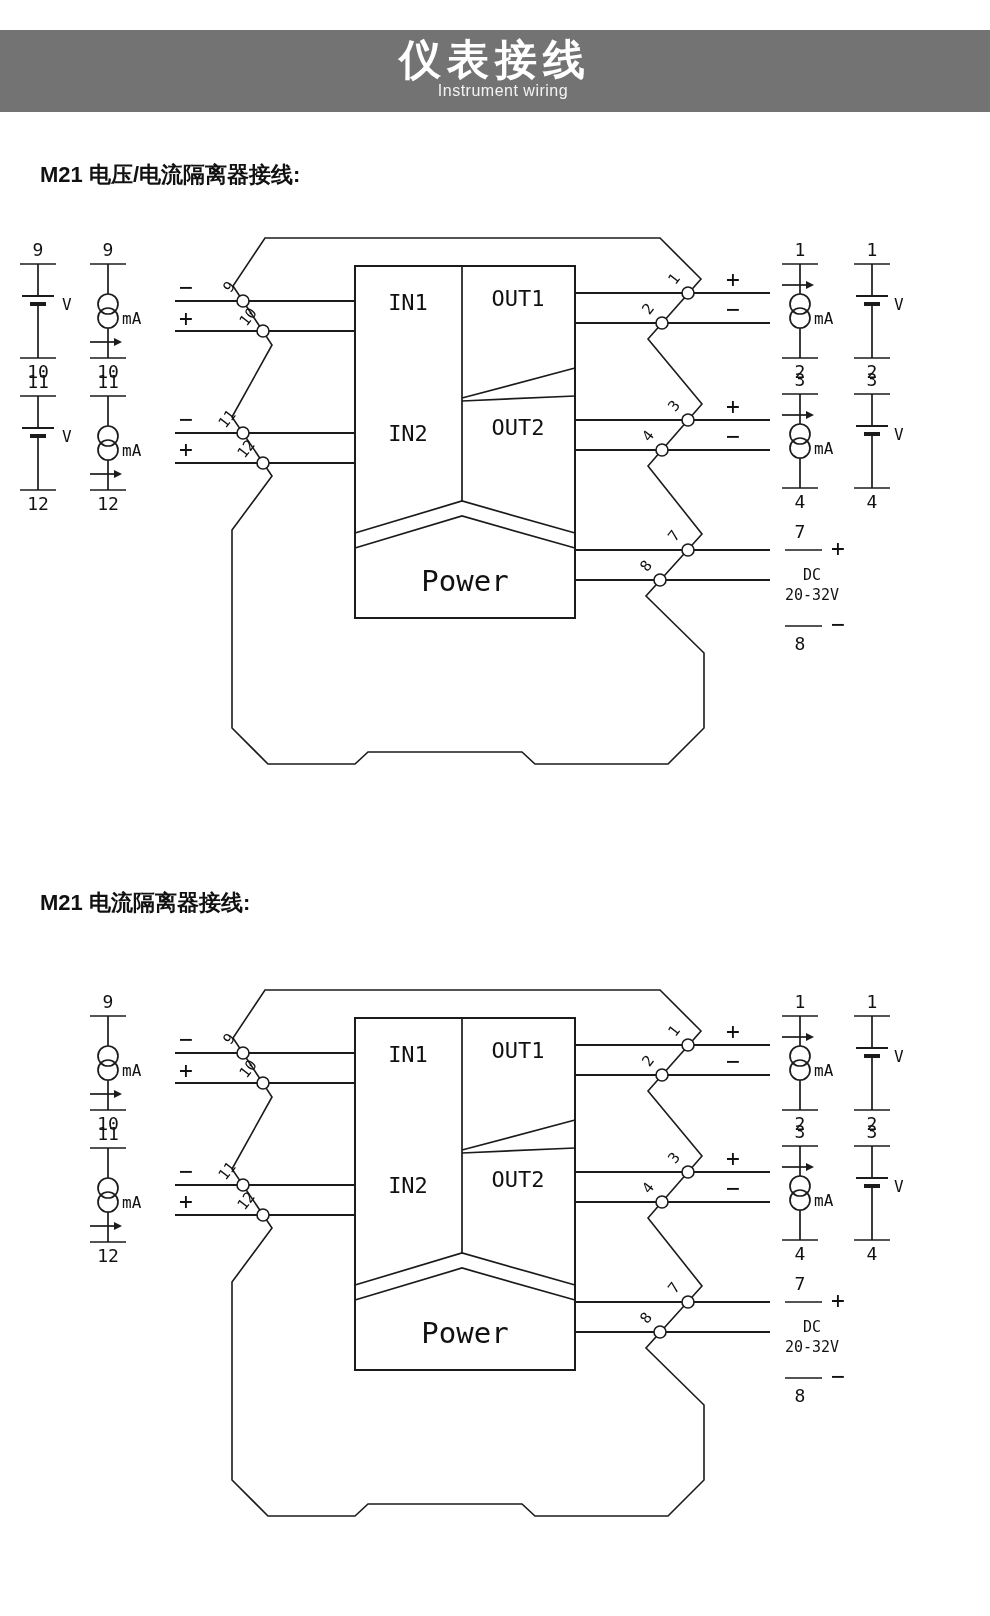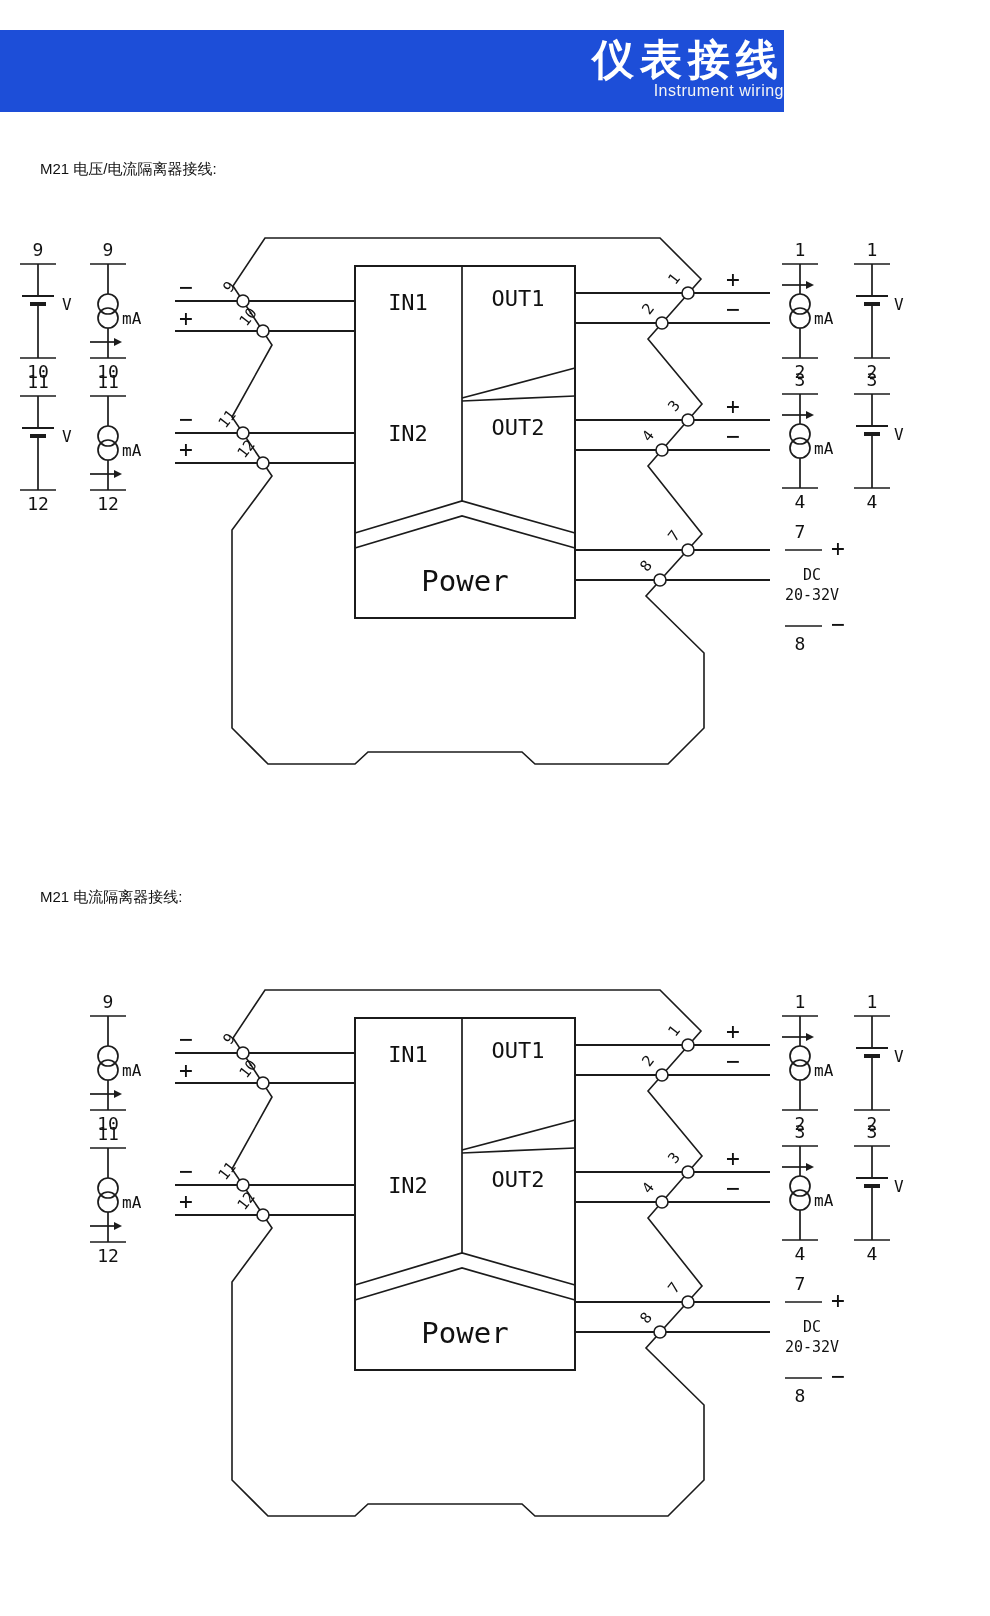--- a/index.html
+++ b/index.html
@@ -1,22 +1,22 @@
 <!DOCTYPE html>
 <html><head>
 <meta charset="utf-8">
 <style>
   html,body{margin:0;padding:0;background:#ffffff;}
   body{width:990px;height:1616px;position:relative;font-family:"Liberation Sans","DejaVu Sans",sans-serif;color:#141414;overflow:hidden;}
 
-  .header{position:absolute;left:0;top:30px;width:784px;height:82px;background:#1d4ed8;color:#fff;text-align:right;}
+  .header{position:absolute;left:0;top:30px;width:990px;height:82px;background:#737373;color:#fff;text-align:center;}
   .header .title{margin:0;padding-top:6px;font-size:42px;font-weight:bold;letter-spacing:6px;line-height:1.15;}
   .header .subtitle{font-size:16px;color:#f4f4f4;letter-spacing:0.5px;margin-top:-2px;padding-left:16px;}
 
-  .section-title{position:absolute;left:40px;font-size:15px;font-weight:400;color:#111;}
+  .section-title{position:absolute;left:40px;font-size:22px;font-weight:700;color:#111;}
   #section-title-1{top:160px;}
   #section-title-2{top:888px;text-align:center;}
 
   .schem-slot{position:absolute;left:0;width:990px;height:600px;}
   #schem1{top:198px;}
   #schem2{top:950px;}
   .schem--current-only .col-v{display:none;}
 
   svg{display:block;}
   svg line, svg path, svg rect{stroke:#1b1b1b;fill:none;stroke-width:1.7px;}

